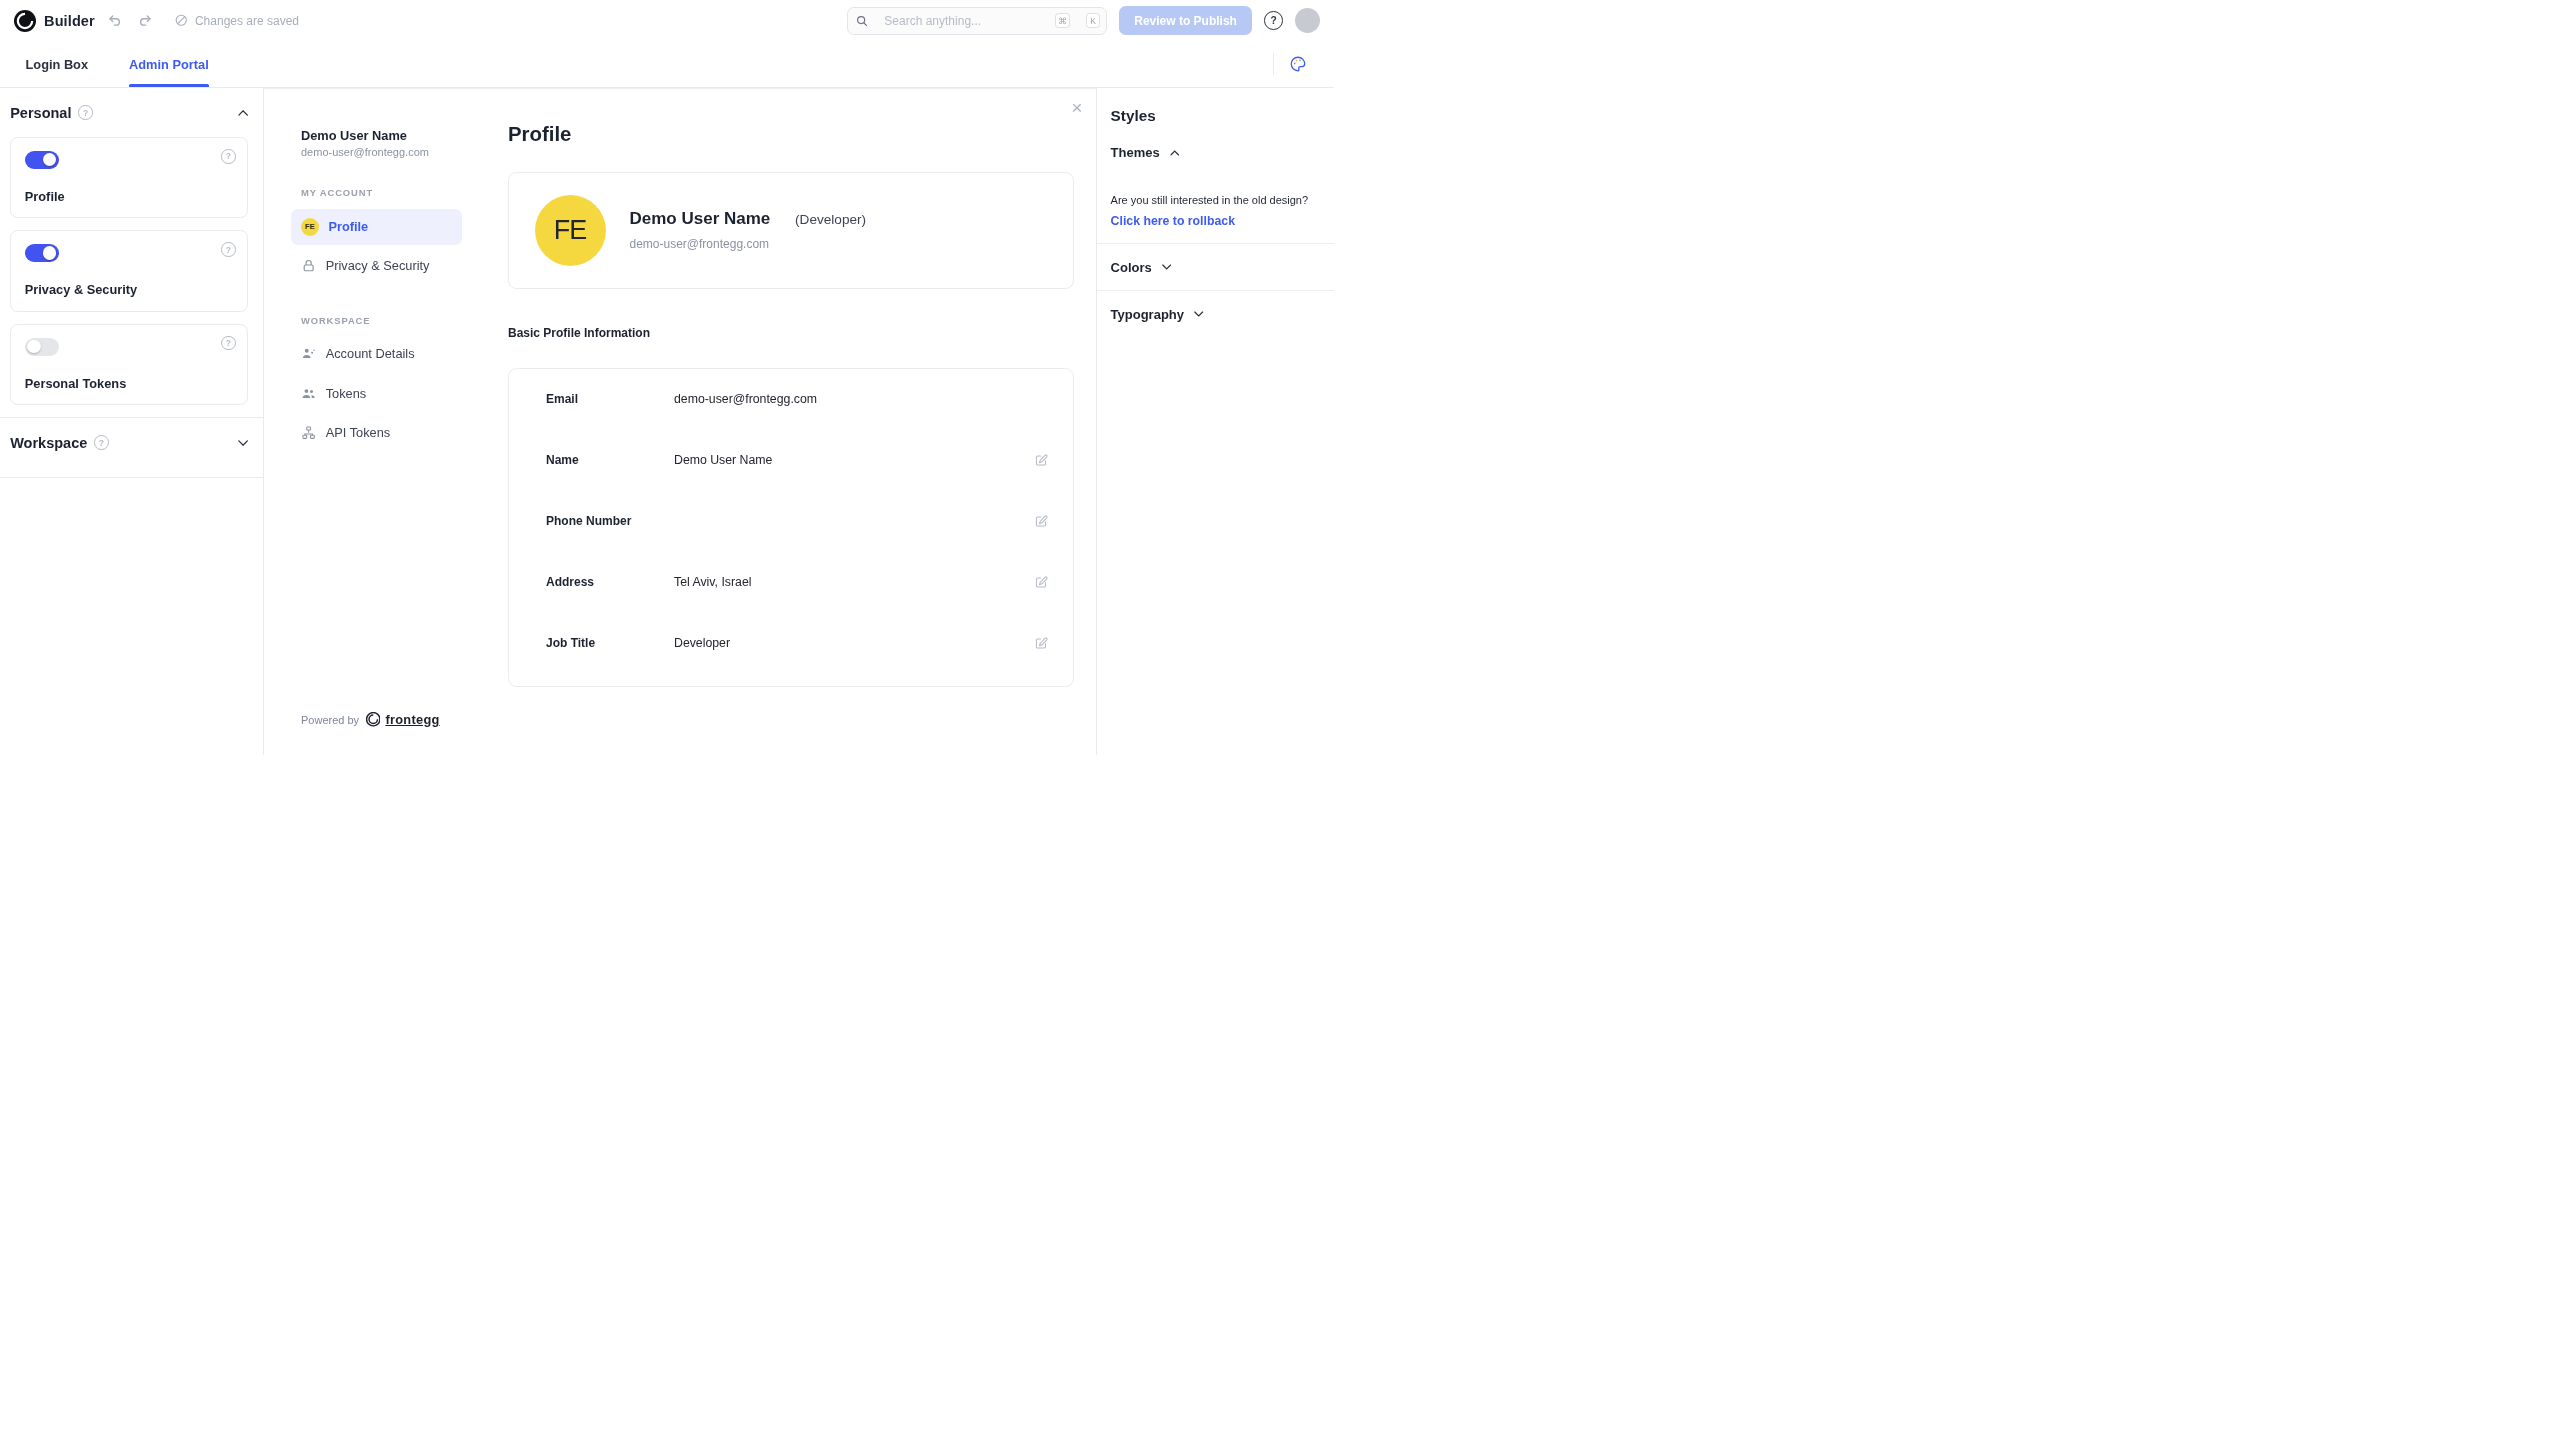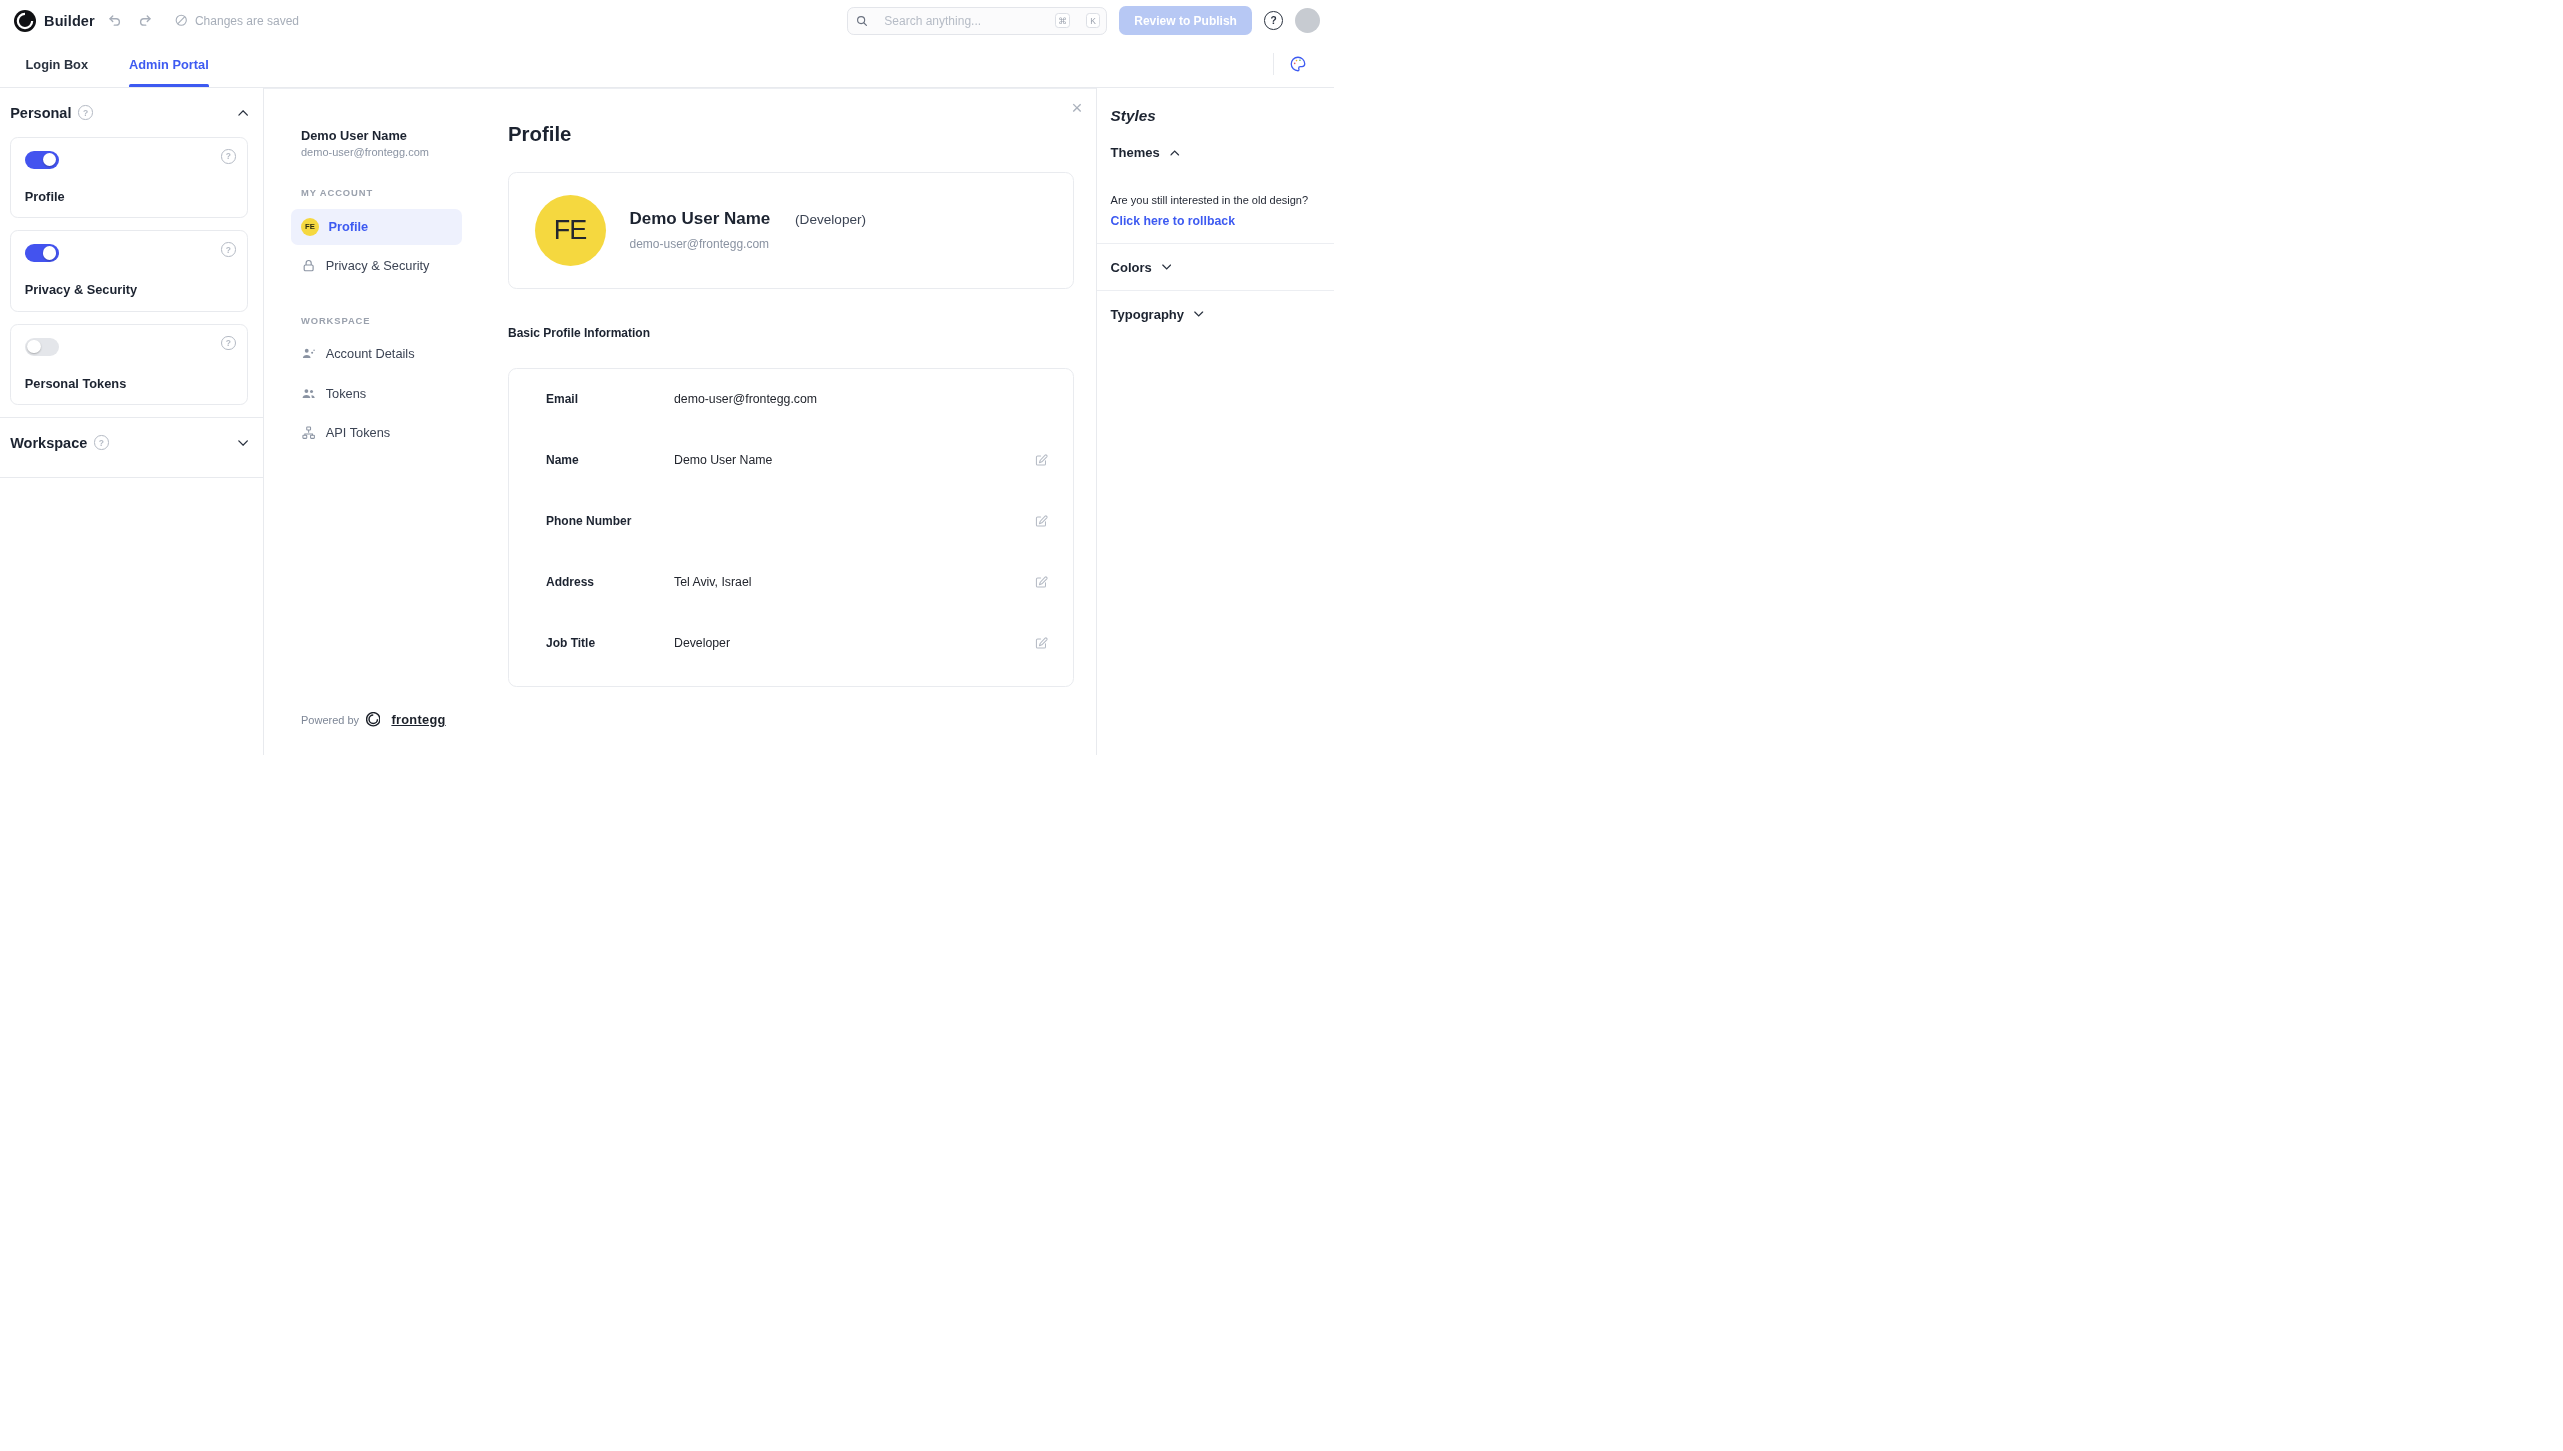--- a/index.html
+++ b/index.html
@@ -68,42 +68,42 @@
   
   .pnav{width:208px; padding:39px 0 29px 37px; display:flex; flex-direction:column; flex:0 0 auto;}
   .pnav .uname{font-size:12.8px; font-weight:700;}
   .pnav .uemail{font-size:11px; color:var(--txt-gray); margin-top:3.4px;}
   .pnav-sec{font-size:9.4px; font-weight:700; letter-spacing:0.9px; color:#9aa1ad; margin:29px 0 8.5px;}
   .pnav-item{display:flex; align-items:center; gap:9.4px; height:36px; padding:0 10.2px; margin:1.7px 10.2px 1.7px -10.2px; border-radius:6.8px; font-size:12.8px; color:var(--txt-mid); cursor:pointer;}
   .pnav-item.active{background:var(--accent-soft); color:var(--accent); font-weight:600;}
   .fe-badge{width:18px; height:18px; border-radius:50%; background:var(--yellow); color:#2b2b10; font-size:7.7px; font-weight:700; display:flex; align-items:center; justify-content:center;}
   .powered{margin-top:auto; display:flex; align-items:center; gap:6.8px;}
   .powered .pb-text{font-size:11px; color:#7d8696;}
-  .brandmark{display:flex; align-items:center; gap:11px;text-decoration:underline;}
+  .brandmark{display:flex; align-items:center; gap:5px;text-decoration:underline;}
   .brand-name{font-size:12.8px; font-weight:600; color:#1b2029; letter-spacing:0.3px;}
 
   
   .pcontent{flex:1; padding:34px 22px 0 36px; min-width:0;}
   .page-title{font-size:20.4px; font-weight:700;}
   .card{border:0.9px solid #e9ebef; border-radius:8.5px; background:#fff;}
   .user-card{margin-top:25.5px; padding:22px 25.5px; display:flex; align-items:center; gap:24px;}
   .big-avatar{width:71px; height:71px; border-radius:50%; background:var(--yellow); display:flex; align-items:center; justify-content:center; font-size:27px; font-weight:500; color:#23262e; letter-spacing:-0.9px;}
   .uc-name{font-size:17px; font-weight:700;}
   .uc-role{font-size:13.6px; font-weight:400; color:#3c4454; margin-left:21px;}
   .uc-email{font-size:12px; color:var(--txt-gray); margin-top:7.7px;}
   .section-title{font-size:12px; font-weight:700; margin-top:37px;}
   .fields-card{margin-top:28px; padding:0 0 12px;}
   .field-row{display:flex; align-items:center; height:61px; padding:0 22px 0 37px;}
   .field-label{width:128px; font-size:12px; font-weight:700; flex:0 0 auto;}
   .field-value{font-size:12.3px; color:#23262e; flex:1;}
   .edit-btn{cursor:pointer; padding:2.6px;}
 
   
   .styles-panel{width:238px; border-left:0.9px solid var(--border); padding:15.3px 17px 0 13.6px; flex:0 0 auto;}
-  .styles-title{font-size:15.3px; font-weight:700; margin-top:3.4px;font-style:italic;}
+  .styles-title{font-size:15.3px; font-weight:700; margin-top:3.4px;}
   .acc-row{height:46px; display:flex; align-items:center; gap:8.5px; font-size:13px; font-weight:700; cursor:pointer; color:var(--txt);}
   .acc-row .chev{color:#2b3340;}
   .themes-row{margin-top:5.1px;}
   .theme-grid{display:grid; grid-template-columns:1fr 1fr; column-gap:13.6px; row-gap:12px; margin-top:3.4px;}
   .theme{cursor:pointer;}
   .theme-swatch{position:relative; height:85px; border:0.9px solid #e4e6ec; border-radius:6.8px; overflow:hidden;}
   .theme.selected .theme-swatch{border:1.4px solid var(--accent);}
   .theme-label{text-align:center; font-size:11px; color:#3c4454; margin-top:6.8px;}
   .check-badge{position:absolute; top:2.6px; right:2.6px; width:14.5px; height:14.5px; border-radius:3.4px; background:var(--accent); display:flex; align-items:center; justify-content:center;}
   .sw-modern{background:#fdfdfe; background-image:radial-gradient(140% 120% at 115% -15%, #eff0f3 0%, rgba(239,240,243,0) 55%), radial-gradient(120% 140% at -15% 115%, #f3f4f6 0%, rgba(243,244,246,0) 50%);}

